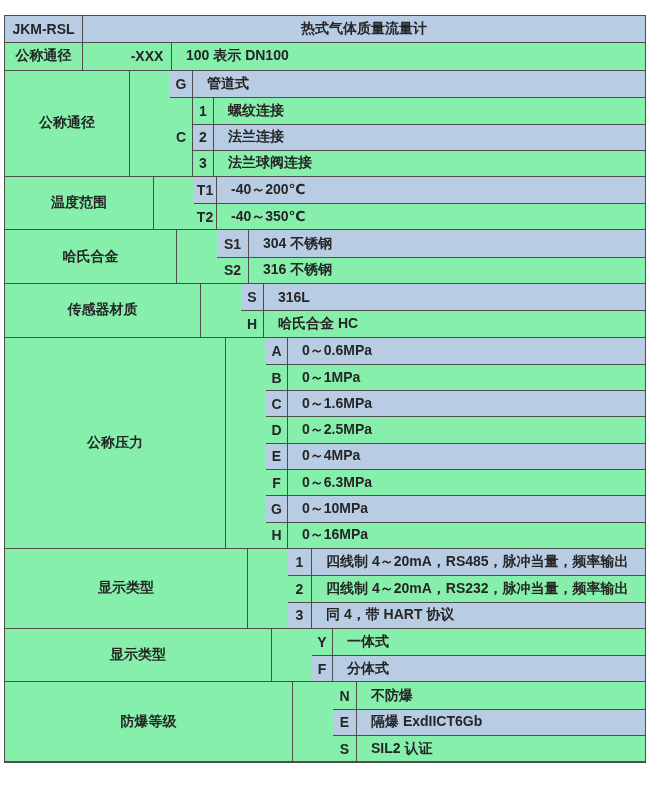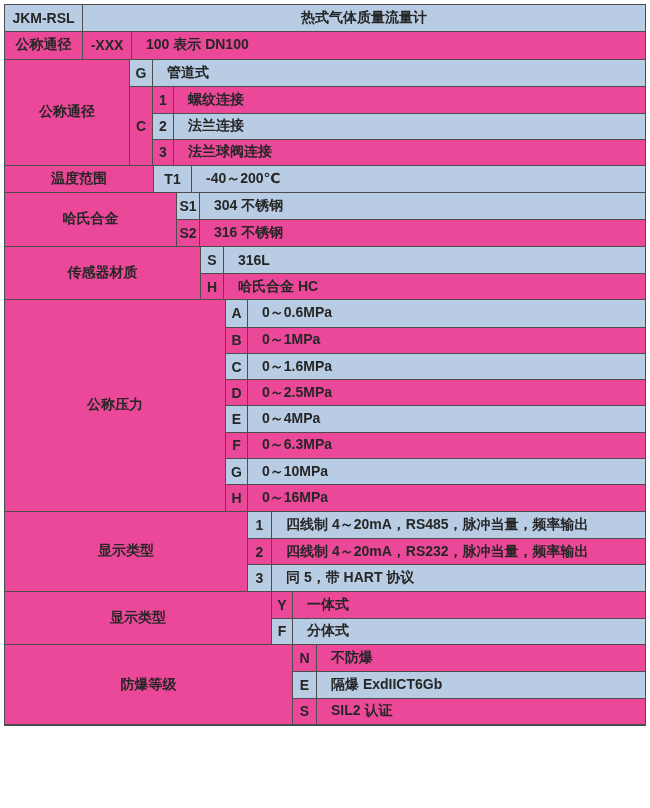--- a/index.html
+++ b/index.html
@@ -9,46 +9,46 @@
     --rh:26.3px;
   }
   *{box-sizing:border-box;}
   html,body{margin:0;padding:0;}
   body{
     width:650px;height:808px;background:#ffffff;position:relative;
     font-family:"Liberation Sans","DejaVu Sans",sans-serif;
     color:var(--tx);font-size:14px;font-weight:600;
   }
   .table{
-    position:absolute;left:4px;top:4px;width:642px;
+    position:absolute;left:4px;top:15px;width:642px;
     border:1px solid var(--bd);border-bottom-width:2px;
-    background:#ec4899;
+    background:#86efac;
   }
   .cell{display:flex;align-items:center;min-width:0;white-space:nowrap;}
   .hdr{display:flex;height:var(--rh);background:var(--blue);}
   .hdr .model{width:78px;justify-content:center;border-right:1px solid var(--bd);}
   .hdr .title{flex:1;justify-content:center;}
   .section{display:flex;border-top:1px solid var(--bd);}
   .label{justify-content:center;border-right:1px solid var(--bd);flex:none;}
-  .rows{flex:1;display:flex;flex-direction:column;}
+  .rows{flex:1;display:flex;flex-direction:column;margin-left:40px;}
   .rows > * + *{border-top:1px solid var(--bd);}
   .row{display:flex;height:var(--rh);}
   .code{justify-content:center;border-right:1px solid var(--bd);flex:none;}
   .value{flex:1;padding-left:14px;}
   .blue{background:var(--blue);}
   .rowgroup{display:flex;height:calc(var(--rh)*3);}
   .subcol{width:59px;justify-content:center;border-right:1px solid var(--bd);flex:none;}
   .subrows{flex:1;display:flex;flex-direction:column;}
   .subrows > * + *{border-top:1px solid var(--bd);}
   
   .s0 .label{width:78px}  .s0 .code{width:49px}
   .s1 .label{width:125px} .s1 .code{width:23px}
   .s1 .subrows .code{width:21px}
-  .s2 .label{width:149px} .s2 .code{width:38px}
-  .s3 .label{width:172px} .s3 .code{width:23px}
+  .s2 .label{width:149px} .s2 .code{width:23px}
+  .s3 .label{width:172px} .s3 .code{width:32px}
   .s4 .label{width:196px} .s4 .code{width:23px}
   .s5 .label{width:221px} .s5 .code{width:22px}
   .s6 .label{width:243px} .s6 .code{width:24px}
   .s7 .label{width:267px} .s7 .code{width:21px}
   .s8 .label{width:288px} .s8 .code{width:24px}
   .s9 .label{width:312px} .s9 .code{width:23px}
 </style>
 </head>
 <body>
 
@@ -93,20 +93,24 @@
         </div>
       </div>
     </div>
     <div class="section s2">
       <div class="cell label">温度范围</div>
       <div class="rows">
         <div class="row blue">
           <div class="cell code">T1</div>
           <div class="cell value">-40～200℃</div>
         </div>
+        <div class="row">
+          <div class="cell code">T2</div>
+          <div class="cell value">-40～350℃</div>
+        </div>
       </div>
     </div>
     <div class="section s3">
       <div class="cell label">哈氏合金</div>
       <div class="rows">
         <div class="row blue">
           <div class="cell code">S1</div>
           <div class="cell value">304 不锈钢</div>
         </div>
         <div class="row">
@@ -171,21 +175,21 @@
         <div class="row blue">
           <div class="cell code">1</div>
           <div class="cell value">四线制 4～20mA，RS485，脉冲当量，频率输出</div>
         </div>
         <div class="row">
           <div class="cell code">2</div>
           <div class="cell value">四线制 4～20mA，RS232，脉冲当量，频率输出</div>
         </div>
         <div class="row blue">
           <div class="cell code">3</div>
-          <div class="cell value">同 5，带 HART 协议</div>
+          <div class="cell value">同 4，带 HART 协议</div>
         </div>
       </div>
     </div>
     <div class="section s7">
       <div class="cell label">显示类型</div>
       <div class="rows">
         <div class="row">
           <div class="cell code">Y</div>
           <div class="cell value">一体式</div>
         </div>

